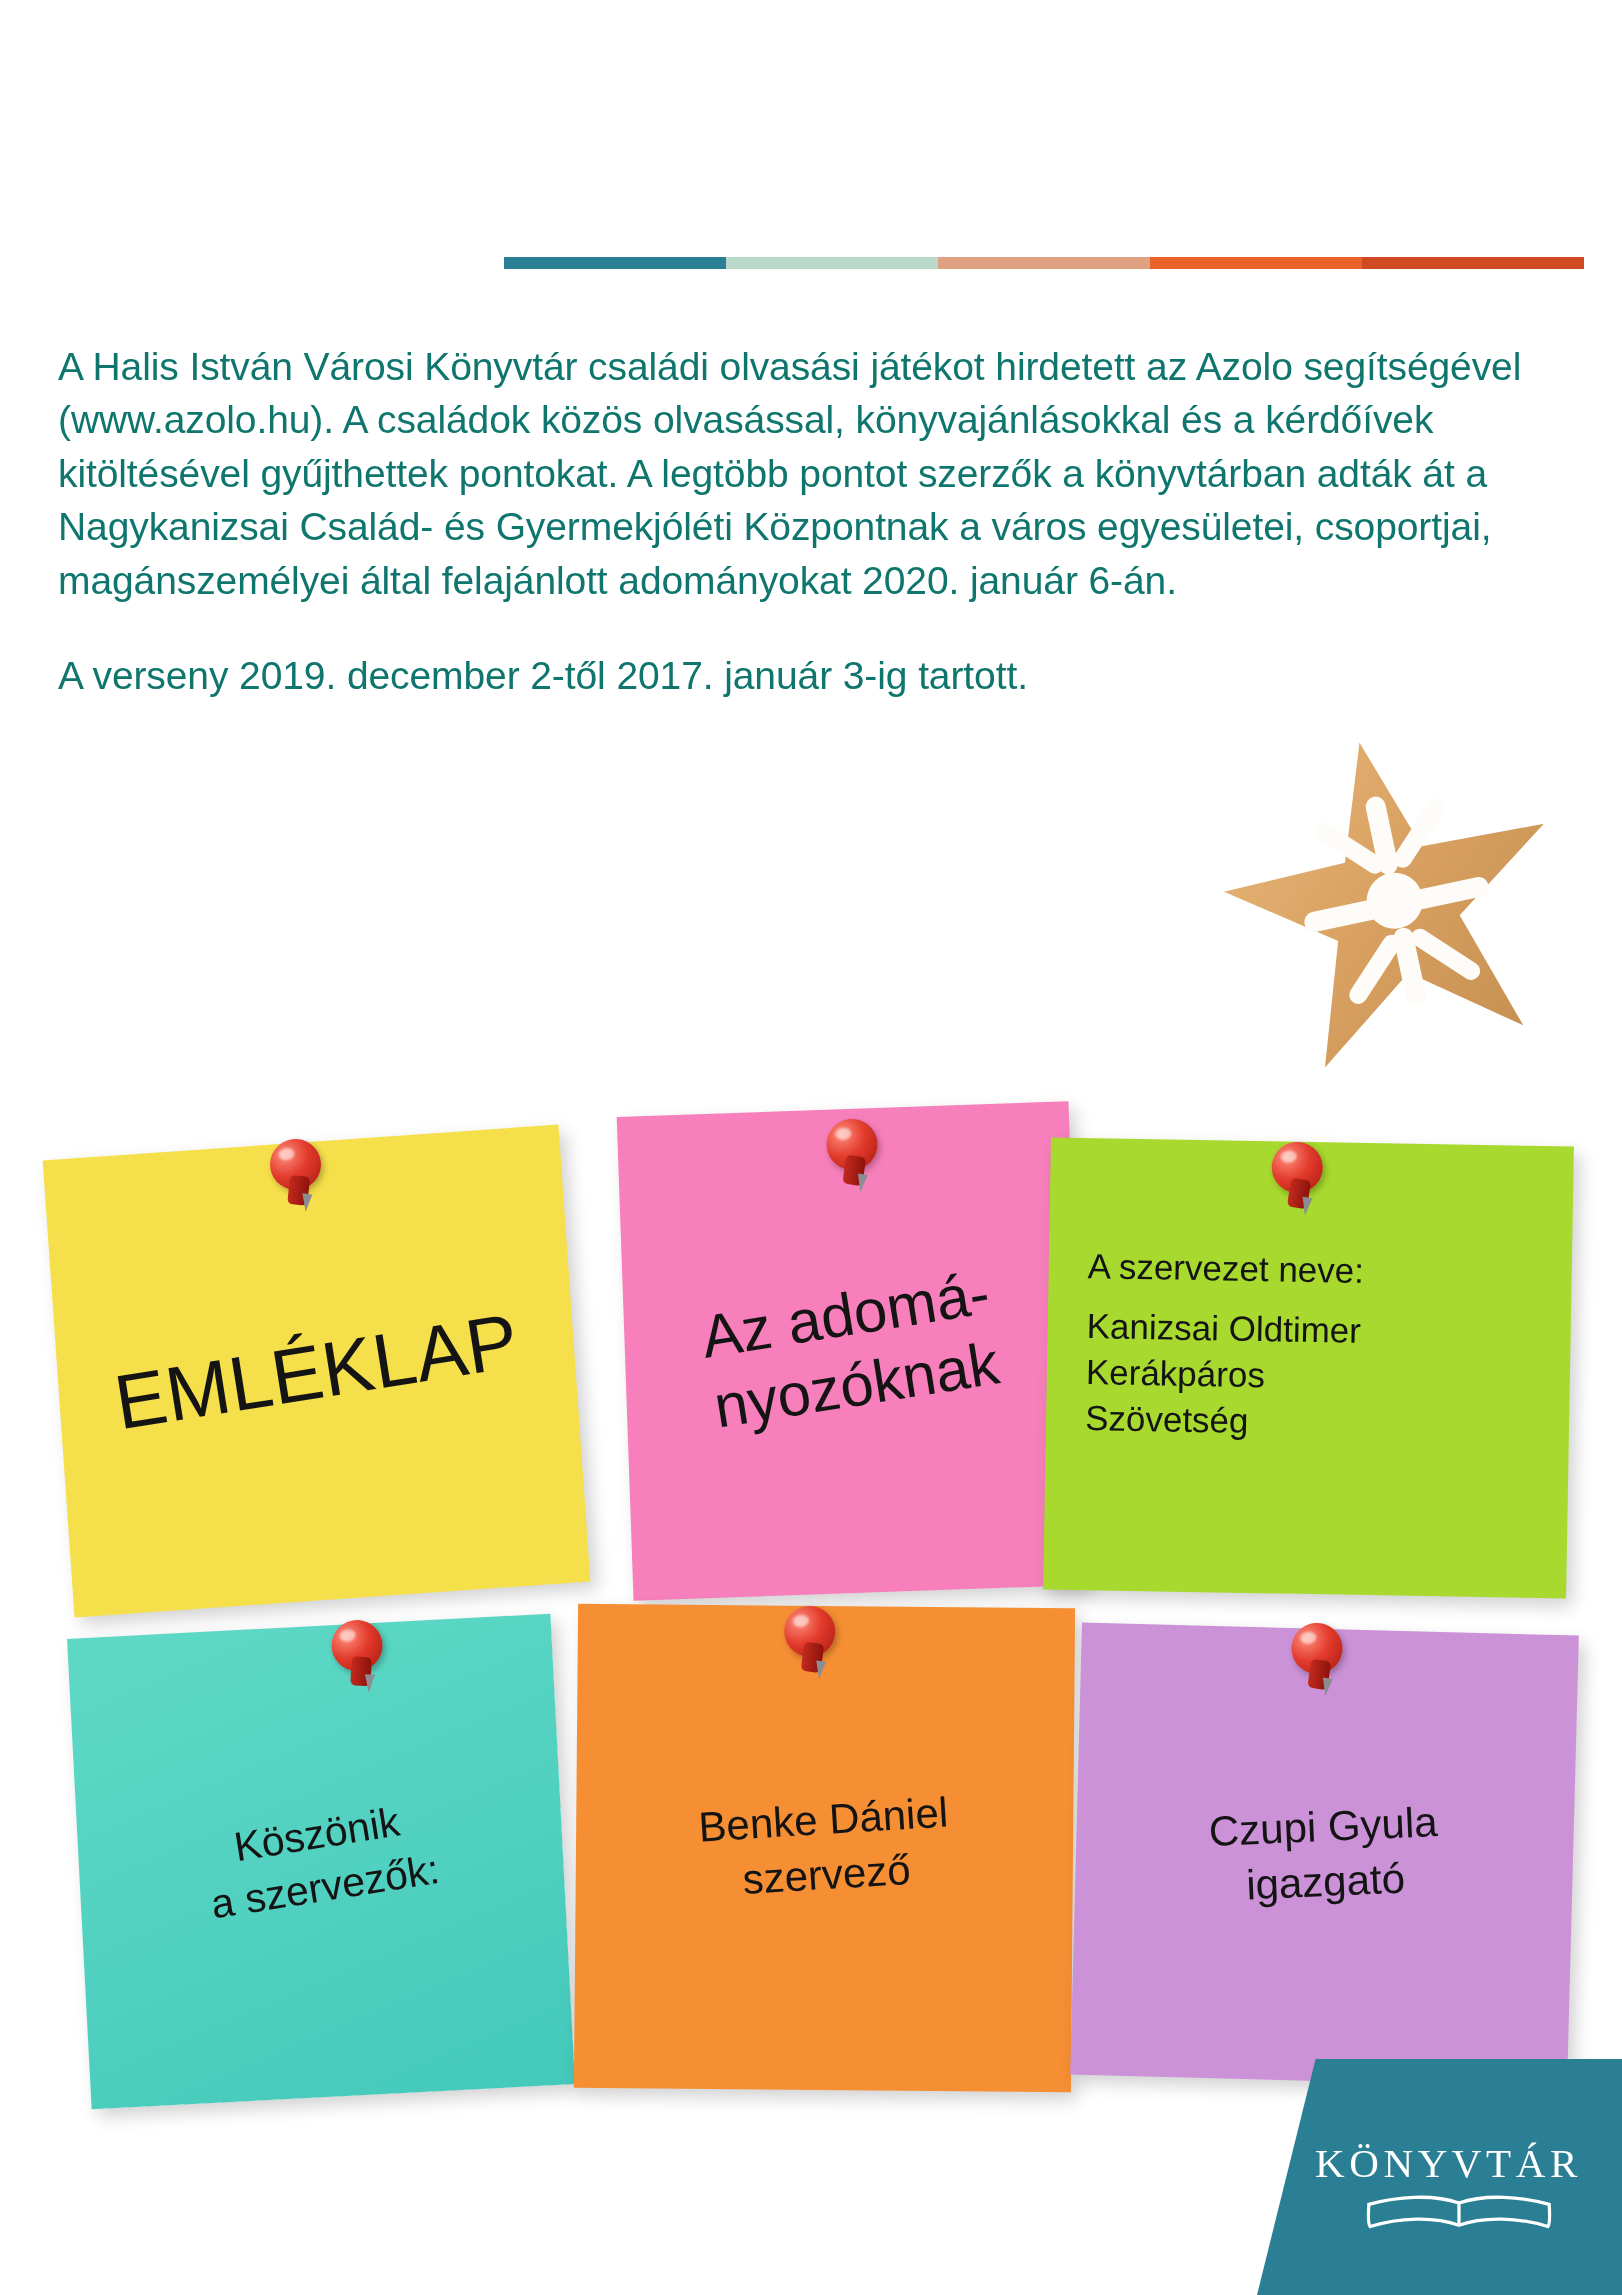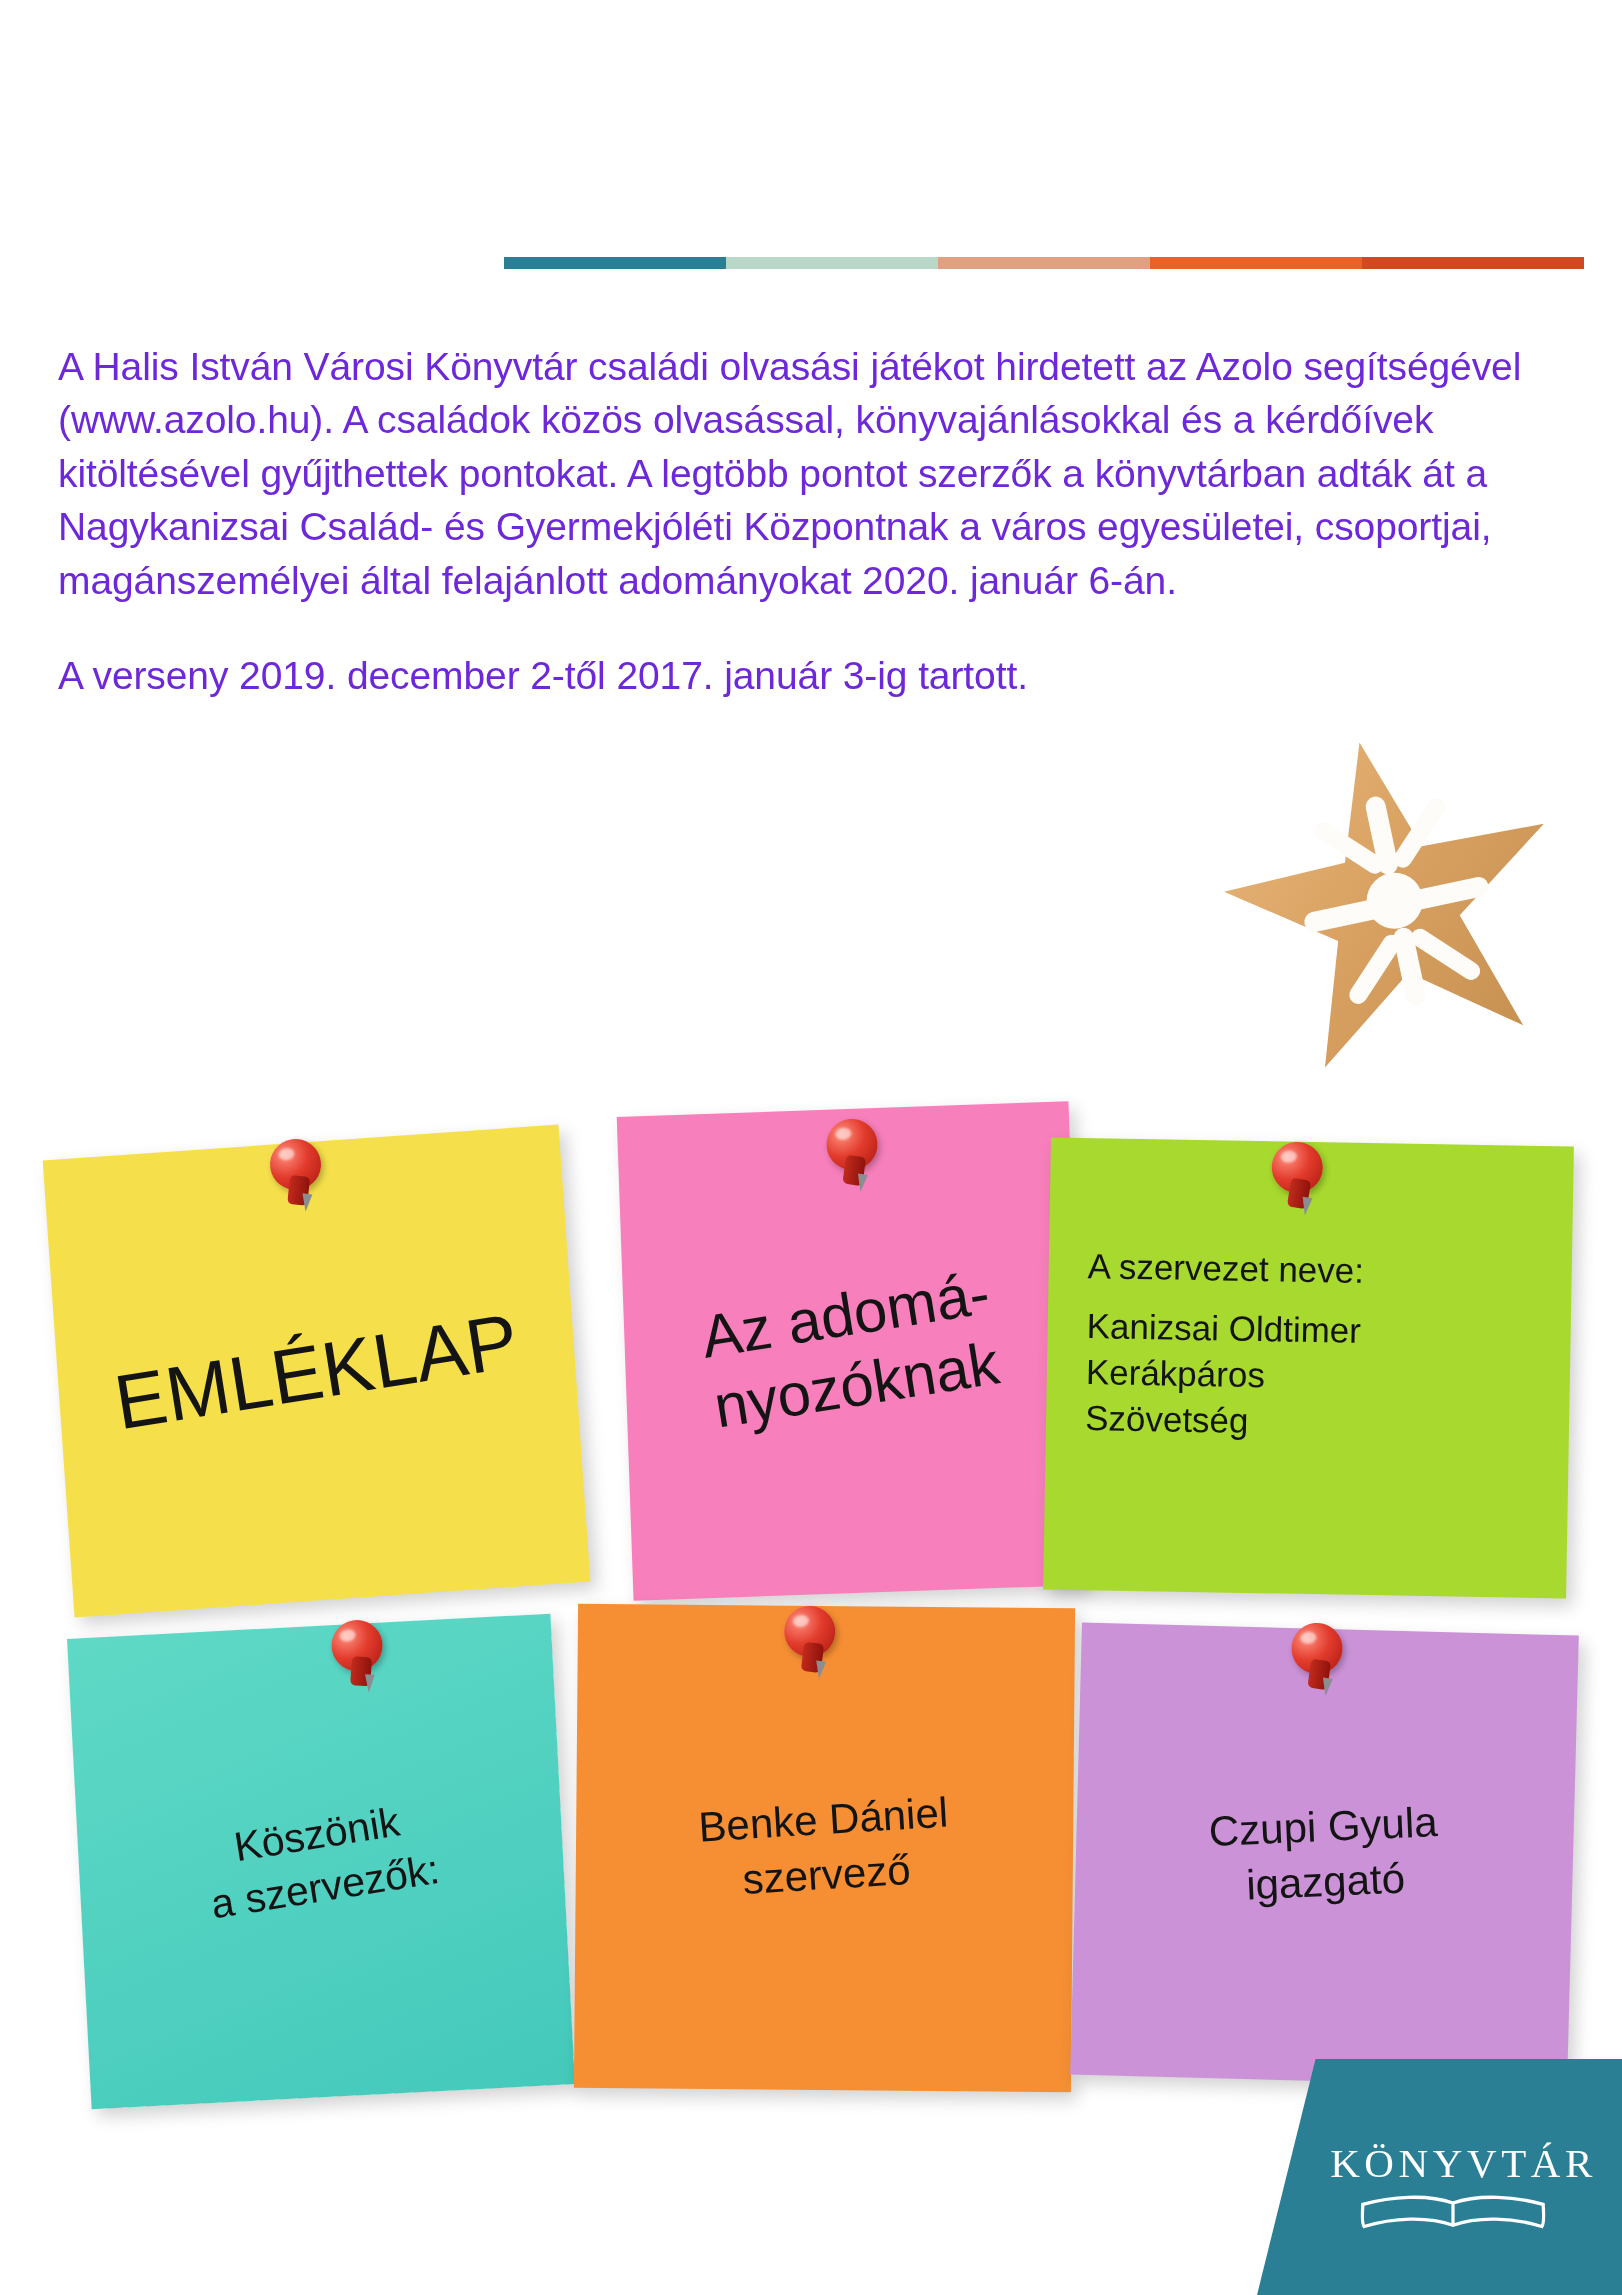--- a/index.html
+++ b/index.html
@@ -53,21 +53,21 @@
   .rule span { display: block; height: 100%; }
 
   
   .body-text {
     position: absolute;
     left: 58px;
     top: 340px;
     width: 1518px;
     font-size: 39px;
     line-height: 1.37;
-    color: #6d28d9;
+    color: #0f766e;
     letter-spacing: -0.1px;
   }
   .body-text p { margin: 0; }
   .body-text p + p { margin-top: 42px; }
 
   
   .cookie {
     position: absolute;
     pointer-events: none;
   }
@@ -167,24 +167,24 @@
     position: absolute;
     right: 0;
     bottom: 0;
     width: 366px;
     height: 236px;
     background: #2a7f94;
     clip-path: polygon(16% 0%, 100% 0%, 100% 100%, 0% 100%);
   }
   .logo-inner {
     position: absolute;
-    right: 26px;
+    right: 20px;
     bottom: 63px;
     width: 288px;
-    text-align: right;
+    text-align: left;
     color: #ffffff;
   }
   .logo-word {
     font-family: "Liberation Serif", serif;
     font-size: 41px;
     letter-spacing: 4.6px;
   }
   .logo-book {
     margin-top: 7.9px;
     height: 37px;

